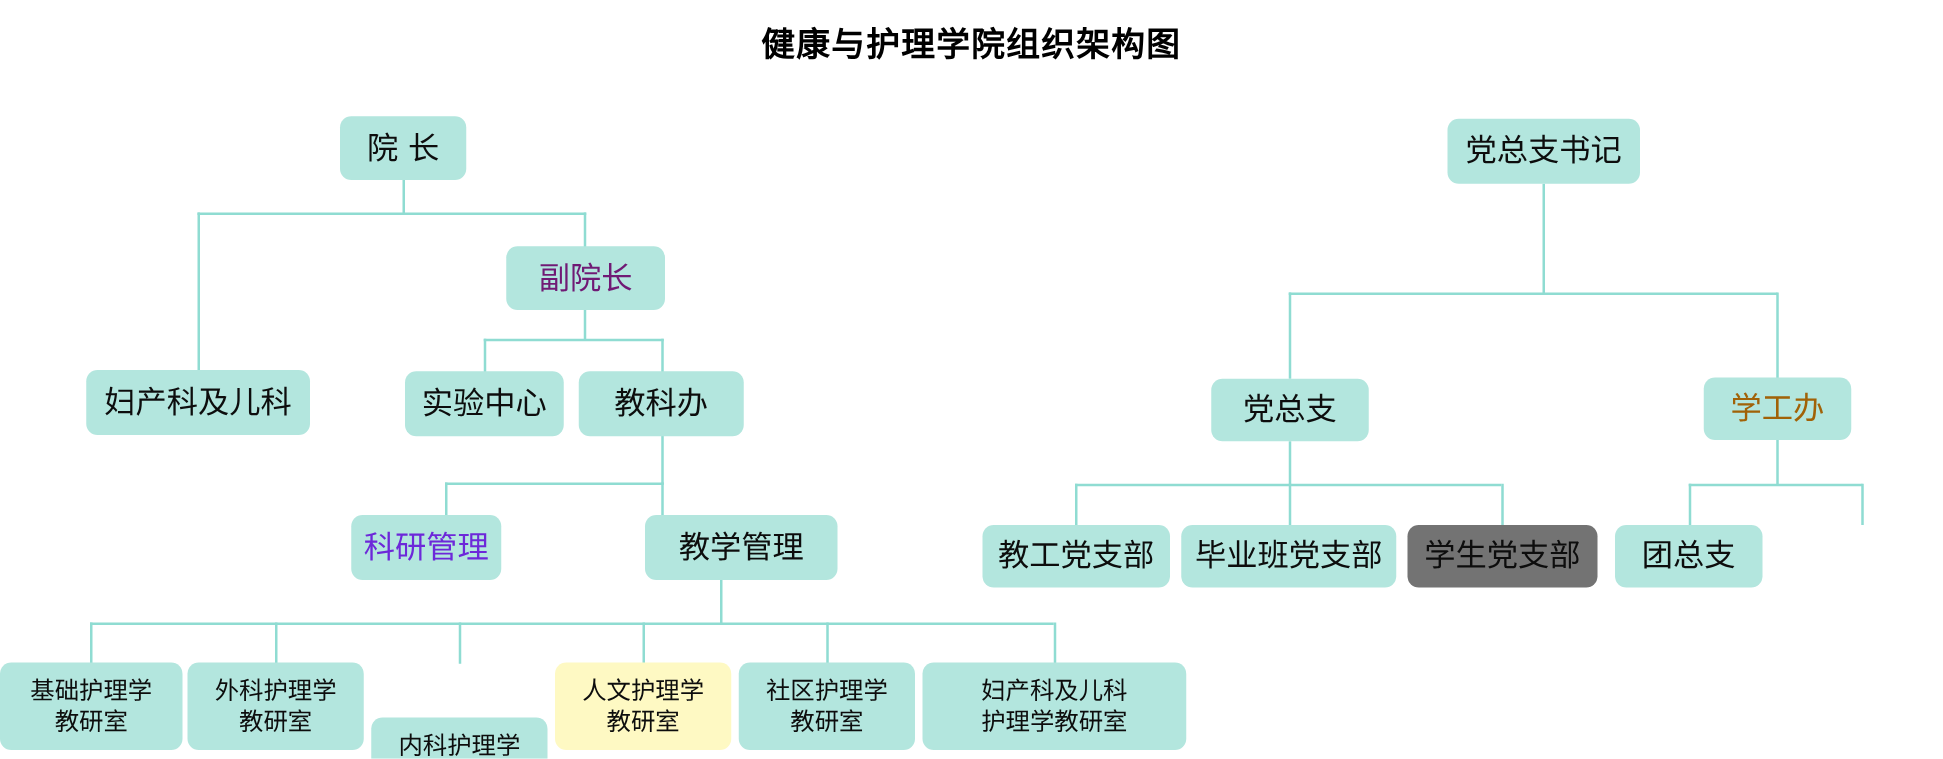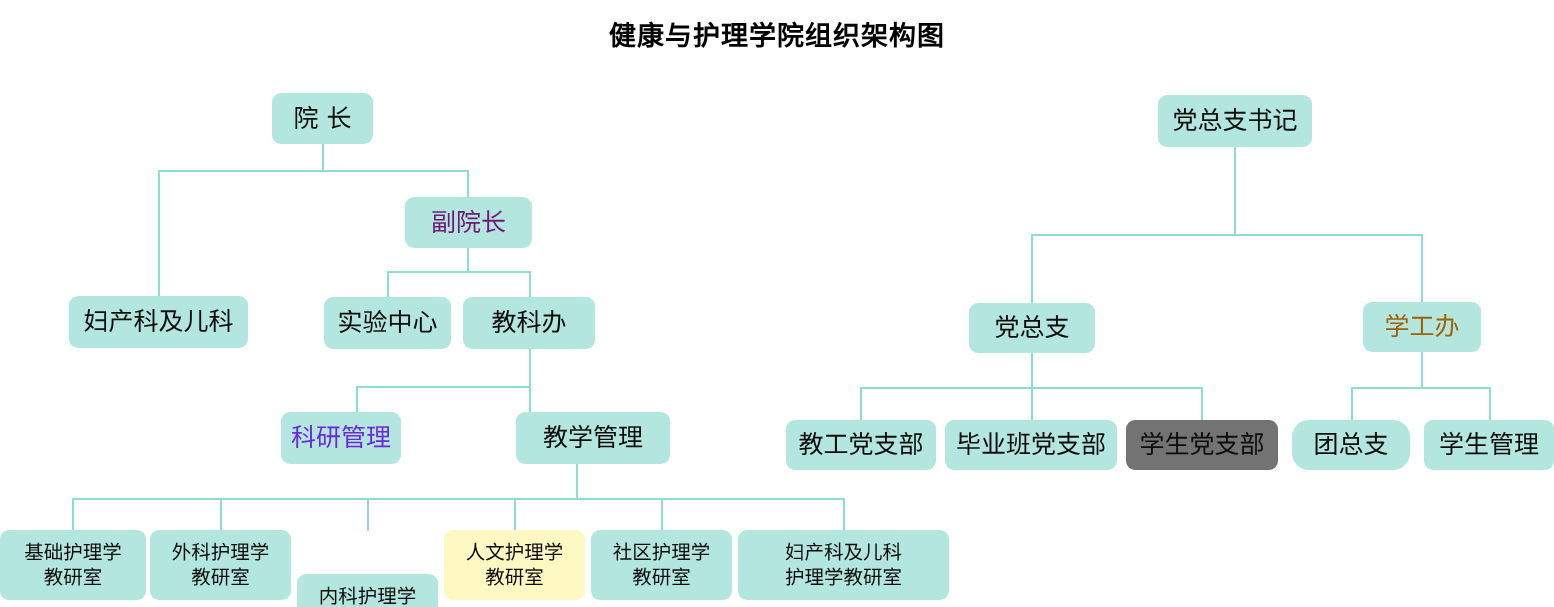--- a/index.html
+++ b/index.html
@@ -196,21 +196,18 @@
   </div>
 
   <div class="node" style="left: 945px; top: 420px; width: 172px; height: 50px; background: rgb(179, 230, 222); color: rgb(13, 13, 13);">
     <span class="lbl">毕业班党支部</span>
   </div>
 
   <div class="node" style="left: 1126px; top: 420px; width: 152px; height: 50px; background: #737373; color: rgb(13, 13, 13);">
     <span class="lbl">学生党支部</span>
   </div>
 
-  <div class="node" style="left: 1292px; top: 420px; width: 118px; height: 50px; background: rgb(179, 230, 222); color: rgb(13, 13, 13); border-radius: 17px;">
+  <div class="node" style="left: 1292px; top: 420px; width: 118px; height: 50px; background: rgb(179, 230, 222); color: rgb(13, 13, 13);">
     <span class="lbl">团总支</span>
   </div>
 
-  <div class="node" style="left: 1424px; top: 420px; width: 130px; height: 50px; background: rgb(179, 230, 222); color: rgb(13, 13, 13);">
-    <span class="lbl">学生管理</span>
-  </div>
 
 </div>
 
 </body></html>

